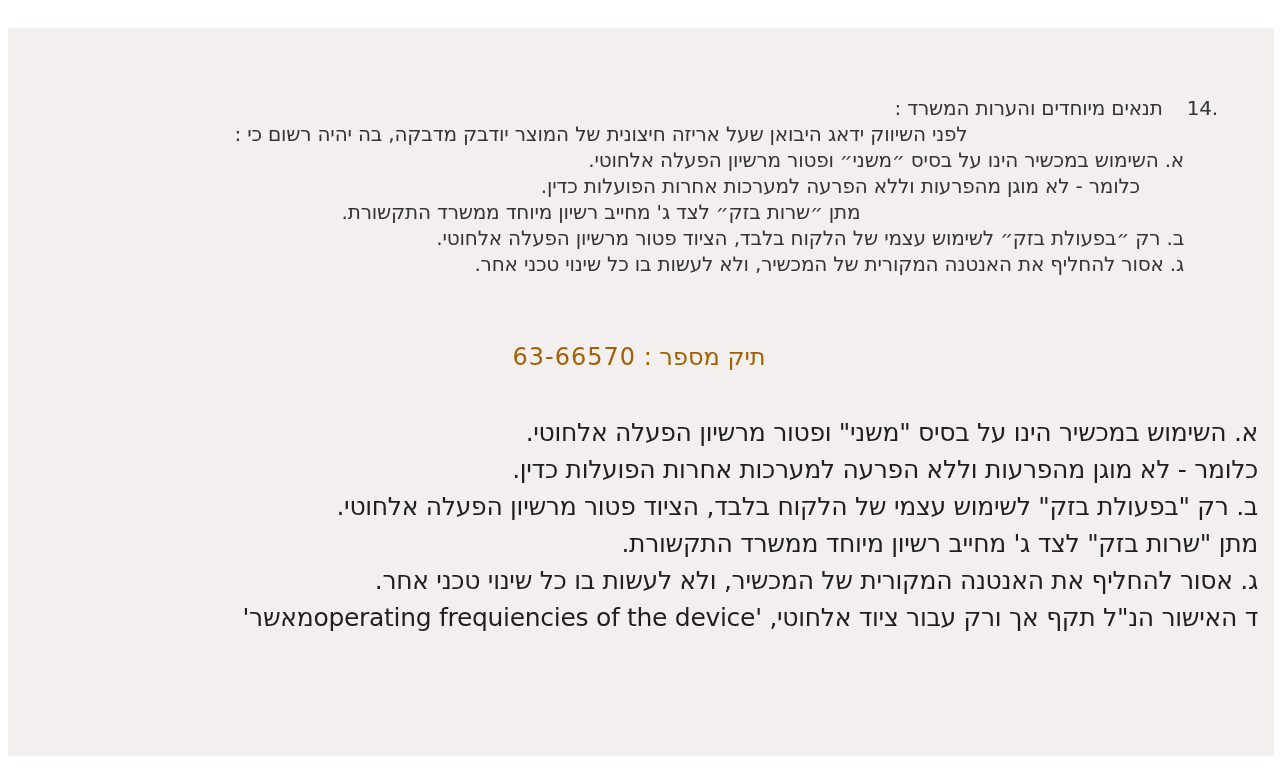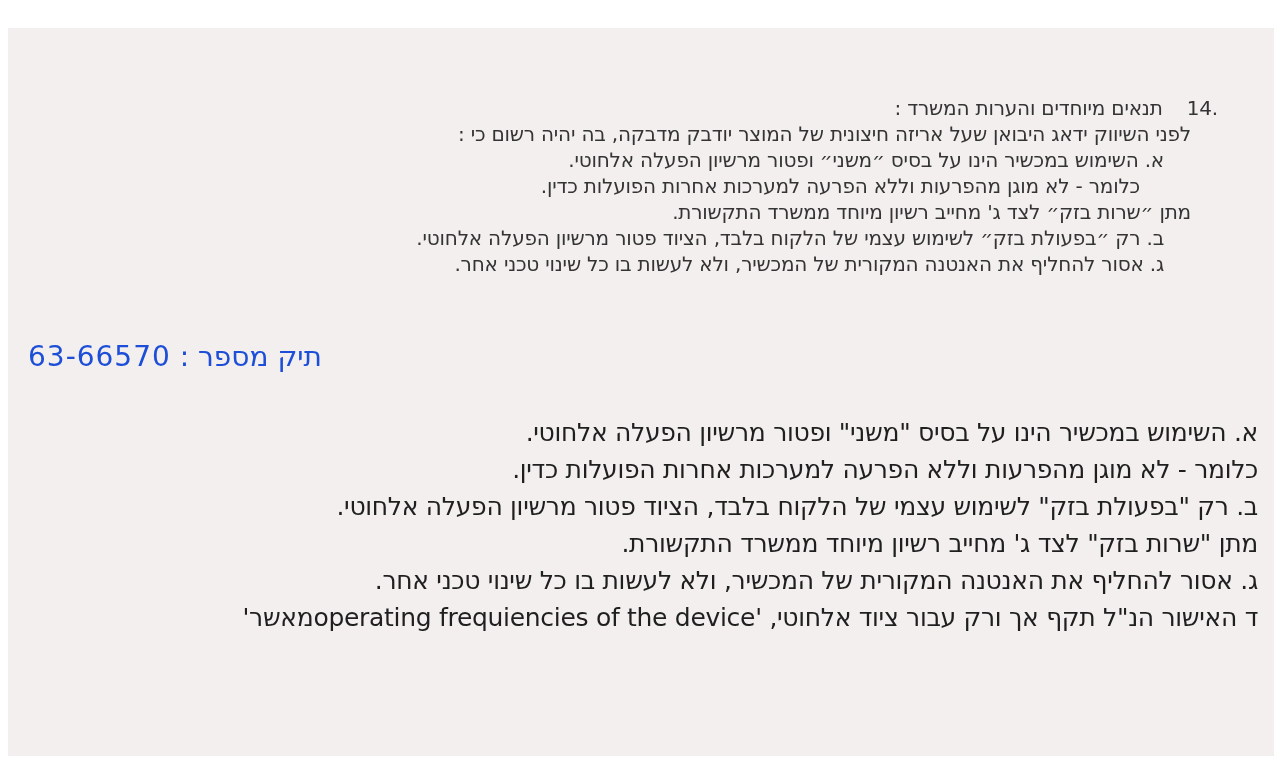--- a/index.html
+++ b/index.html
@@ -33,33 +33,33 @@
     letter-spacing: -0.2px;
   }
   .conditions .head-line { white-space: nowrap; }
   .conditions .item-no {
     display: inline-block;
     margin-left: 18px;
     direction: ltr;
     unicode-bidi: isolate;
   }
   .cond-line { white-space: nowrap; }
-  .ind-a { margin-right: 54px; }
-  .ind-b { margin-right: 27px; }
+  .ind-a { margin-right: 34px; }
+  .ind-b { margin-right: 54px; text-align: center; }
   .ind-c { margin-right: 78px; }
   
   .file-number {
     position: absolute;
     top: 312px;
     right: 24px;
     left: 20px;
-    text-align: left;
-    font-size: 28px;
+    text-align: center;
+    font-size: 24px;
     line-height: 34px;
-    color: #1d4ed8;
+    color: #a16207;
     font-weight: normal;
   }
   .file-number .value { letter-spacing: 1px; }
   
   .details {
     position: absolute;
     top: 386px;
     right: 16px;
     left: 16px;
     text-align: right;

